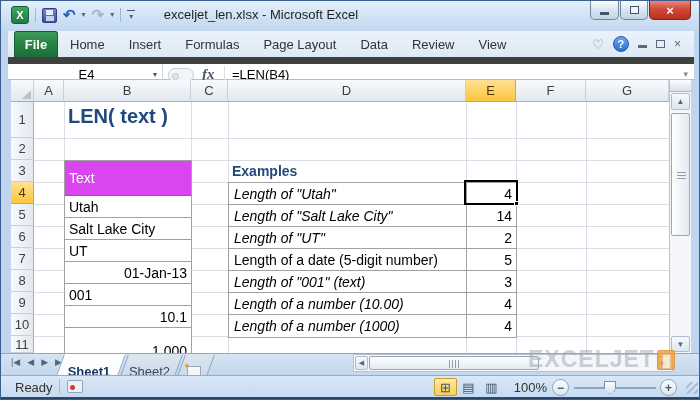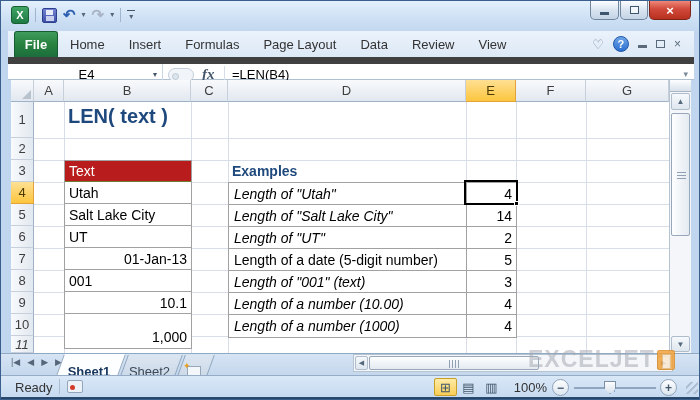--- a/index.html
+++ b/index.html
@@ -69,21 +69,21 @@
     display:flex;align-items:center;justify-content:center;font-size:13px;color:#3E3E3E;overflow:hidden;}
 
   
   .gridbg{position:absolute;left:33px;top:101px;width:635px;height:251px;background:#fff;}
   .vline{position:absolute;top:101px;height:251px;width:1px;background:#D8DEE7;}
   .hline{position:absolute;left:33px;width:635px;height:1px;background:#D8DEE7;}
   .bigtitle{position:absolute;left:67px;top:104px;font-size:20px;font-weight:bold;color:#1F497D;}
   .examples-hdr{position:absolute;left:231px;top:162px;font-size:14px;font-weight:bold;color:#1F497D;}
 
   .texttable{position:absolute;left:63px;top:159px;width:128px;border:1px solid #A1A1A1;background:#fff;}
-  .texttable .thead{height:21px;background:#b91c1c;border-bottom:1px solid #6E7D31;color:#fff;font-size:14px;
+  .texttable .thead{height:35px;background:#d946ef;border-bottom:1px solid #6E7D31;color:#fff;font-size:14px;
     display:flex;align-items:center;padding-left:4px;}
   .tcell{height:22px;border-bottom:1px solid #A1A1A1;font-size:14px;color:#000;display:flex;align-items:center;padding:0 4px;}
   .tcell:last-child{border-bottom:none;margin-top:12px;}
   .tcell.right{justify-content:flex-end;}
 
   .extable{position:absolute;left:227px;top:181px;width:289px;border:1px solid #A1A1A1;background:#fff;}
   .exrow{height:22px;border-bottom:1px solid #A1A1A1;display:flex;}
   .exrow:last-child{border-bottom:none;}
   .exlabel{width:238px;border-right:1px solid #A1A1A1;font-size:14px;font-style:italic;color:#000;display:flex;align-items:center;padding:0 5px;}
   .exlabel.plain{font-style:normal;}
@@ -166,20 +166,21 @@
       <span class="undo-glyph">↶</span>
       <span class="mini-caret">▾</span>
       <span class="redo-glyph">↷</span>
       <span class="mini-caret">▾</span>
       <div class="qat-sep"></div>
       <span class="qat-more">
           <span class="bar"></span>
           <span class="mini-caret">▾</span>
         </span>
     </div>
+    <div class="win-title">exceljet_len.xlsx  -  Microsoft Excel</div>
     <div class="winbtns">
       <div class="winbtn min">
           <span class="bar"></span>
         </div>
       <div class="winbtn res">
           <span class="res-glyph"></span>
         </div>
       <div class="winbtn close">×</div>
     </div>
   </div>
@@ -231,21 +232,21 @@
   <div class="rowhdr" style="top:101px;height:36px;">1</div>
   <div class="rowhdr" style="top:137px;height:22px;">2</div>
   <div class="rowhdr" style="top:159px;height:22px;">3</div>
   <div class="rowhdr sel" style="top:181px;height:22px;">4</div>
   <div class="rowhdr" style="top:203px;height:22px;">5</div>
   <div class="rowhdr" style="top:225px;height:22px;">6</div>
   <div class="rowhdr" style="top:247px;height:22px;">7</div>
   <div class="rowhdr" style="top:269px;height:22px;">8</div>
   <div class="rowhdr" style="top:291px;height:22px;">9</div>
   <div class="rowhdr" style="top:313px;height:22px;">10</div>
-  <div class="rowhdr" style="top:335px;height:17px;font-style:italic;">11</div>
+  <div class="rowhdr" style="top:335px;height:17px;">11</div>
 
   <div class="vline" style="left:63px;"></div>
   <div class="vline" style="left:190px;"></div>
   <div class="vline" style="left:227px;"></div>
   <div class="vline" style="left:465px;"></div>
   <div class="vline" style="left:515px;"></div>
   <div class="vline" style="left:585px;"></div>
   <div class="hline" style="top:137px;"></div>
   <div class="hline" style="top:159px;"></div>
   <div class="hline" style="top:181px;"></div>

